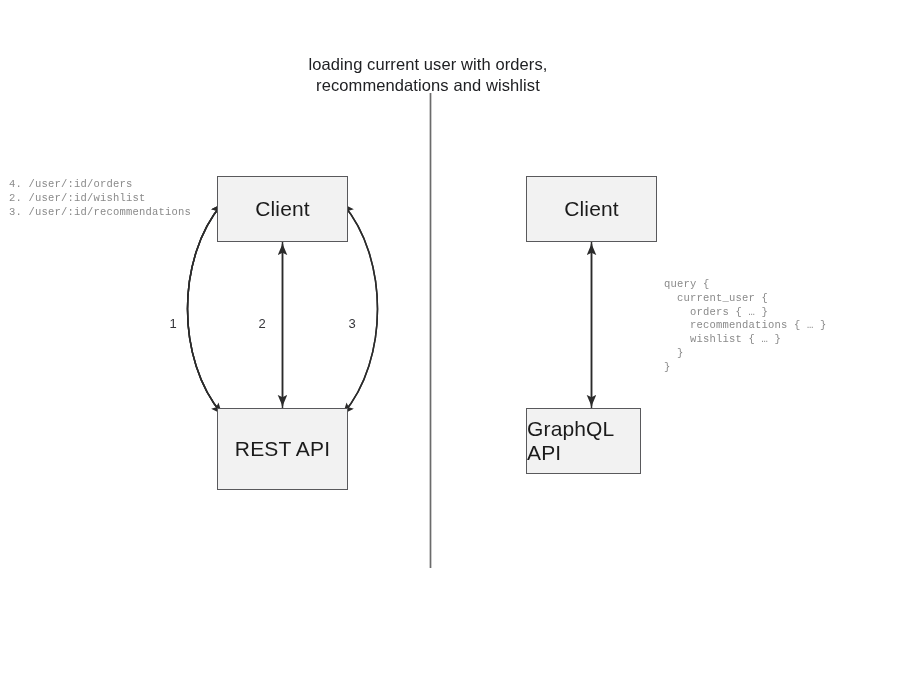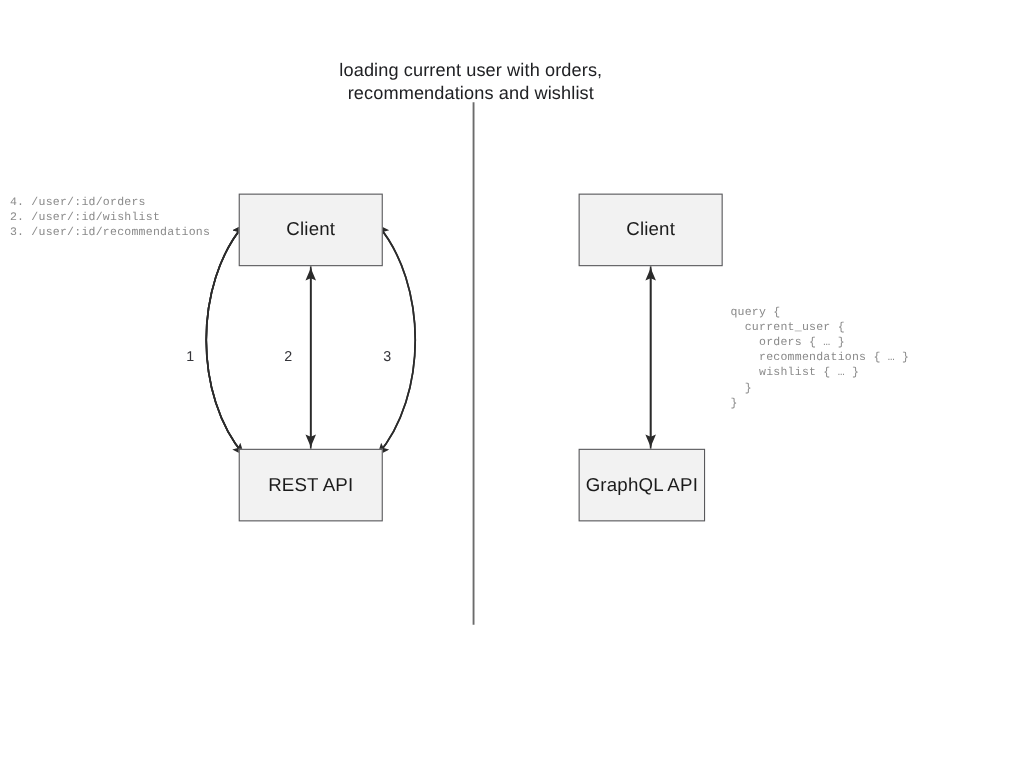--- a/index.html
+++ b/index.html
@@ -35,26 +35,26 @@
     margin-top: 32px;
   }
   .node-box {
     position: absolute;
     box-sizing: border-box;
     background: #f2f2f2;
     border: 1.6px solid #59595c;
     display: flex;
     align-items: center;
     justify-content: center;
-    font-size: 17px;
+    font-size: 21px;
     color: #1b1b1b;
     letter-spacing: 0.15px;
   }
   #client-rest-box   { left: 217px; top: 176px; width: 131px; height: 66px; }
-  #rest-api-box      { left: 217px; top: 408px; width: 131px; height: 66px; }
+  #rest-api-box      { left: 217px; top: 408px; width: 131px; height: 82px; }
   #client-graphql-box{ left: 526px; top: 176px; width: 131px; height: 66px; }
   #graphql-api-box   { left: 526px; top: 408px; width: 115px; height: 66px; }
 
   .edge-label {
     position: absolute;
     font-size: 13px;
     color: #35353a;
     text-align: center;
     width: 20px;
   }

